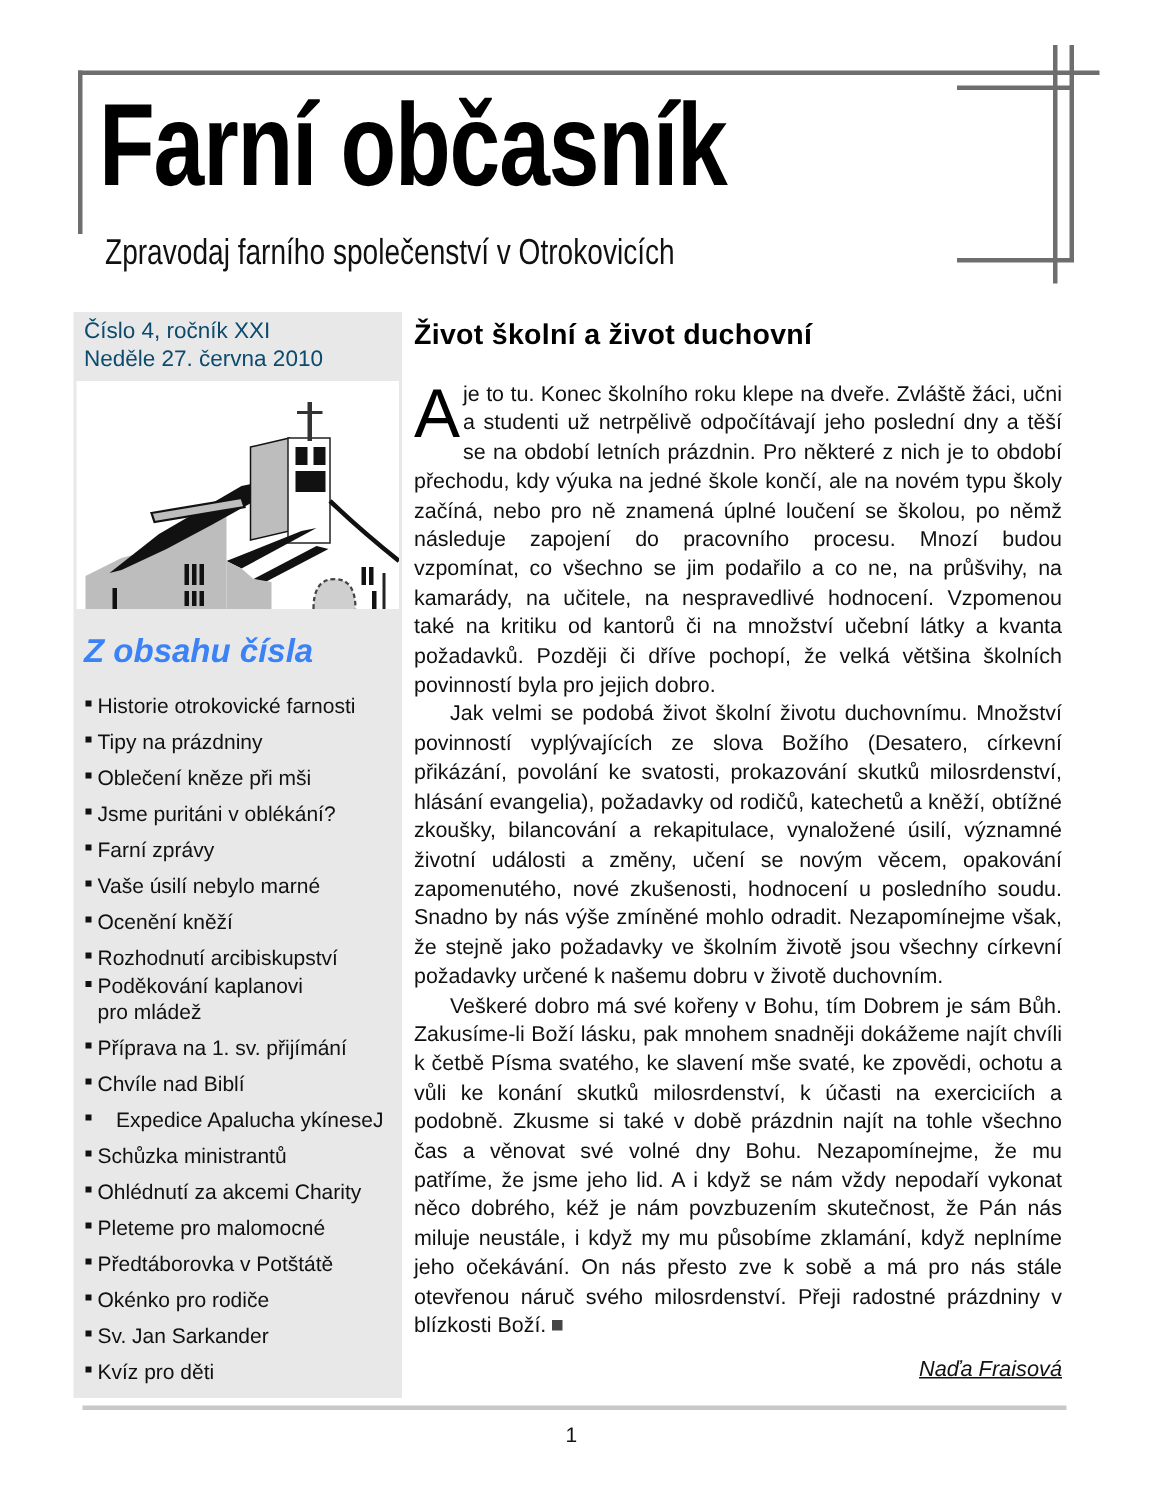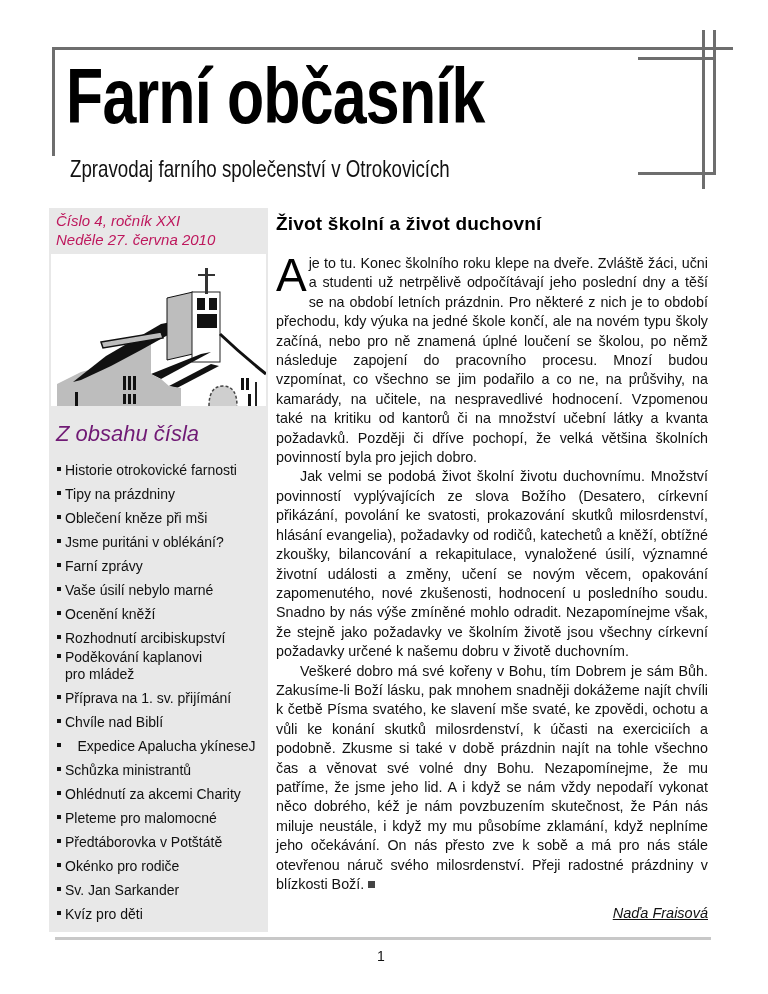--- a/index.html
+++ b/index.html
@@ -3,23 +3,23 @@
 <meta charset="utf-8">
 <style>
   html, body { margin:0; padding:0; background:#ffffff; }
   body { width:768px; height:994px; position:relative; overflow:hidden; font-family:"Liberation Sans", sans-serif; color:#111; }
   .gline { position:absolute; background:#6e6e6e; }
 
   .masthead-title { position:absolute; left:66px; top:56px; font-family:"Liberation Sans", sans-serif; font-weight:bold; font-size:78px; letter-spacing:-1px; line-height:80px; transform:scaleX(0.78); transform-origin:left top; white-space:nowrap; color:#000; }
   .masthead-sub { position:absolute; left:70px; top:155px; font-size:24px; line-height:28px; transform:scaleX(0.78); transform-origin:left top; white-space:nowrap; color:#111; }
 
   .sidebar { position:absolute; left:49px; top:208px; width:219px; height:724px; background:#e8e8e8; }
-  .issue { position:absolute; left:56px; top:211px; font-size:15px; line-height:19px; color:#be185d;font-style:italic; }
+  .issue { position:absolute; left:56px; top:211px; font-size:15px; line-height:19px; color:#0c4a6e; }
   .church { position:absolute; left:51px; top:254px; width:215px; height:152px; background:#ffffff; }
-  .toc-title { position:absolute; left:56px; top:421px; font-size:22px; font-weight:normal; font-style:italic; color:#701a75; white-space:nowrap;text-align:center; }
+  .toc-title { position:absolute; left:56px; top:421px; font-size:22px; font-weight:bold; font-style:italic; color:#3b82f6; white-space:nowrap;text-align:center; }
   .toc { position:absolute; left:56px; top:462px; width:212px; margin:0; padding:0; list-style:none; }
   .toc li { position:relative; font-size:14px; line-height:17px; padding-left:9px; color:#111; white-space:nowrap; }
   .toc li .bullet { position:absolute; left:1px; top:5px; width:4px; height:4px; background:#111; }
   .toc li .txt { white-space:pre-line; }
 
   .article-title { position:absolute; left:276px; top:213px; font-size:19px; font-weight:bold; white-space:nowrap; color:#000; letter-spacing:0.2px; }
   .article { position:absolute; left:276px; top:254px; width:432px; font-size:14.3px; line-height:19.4px; text-align:justify; color:#111; }
   .article p { margin:0; }
   .article p.indent { text-indent:24px; }
   .dropcap { float:left; font-size:46px; line-height:38px; margin:2px 2px 0 0; font-weight:normal; color:#000; }

